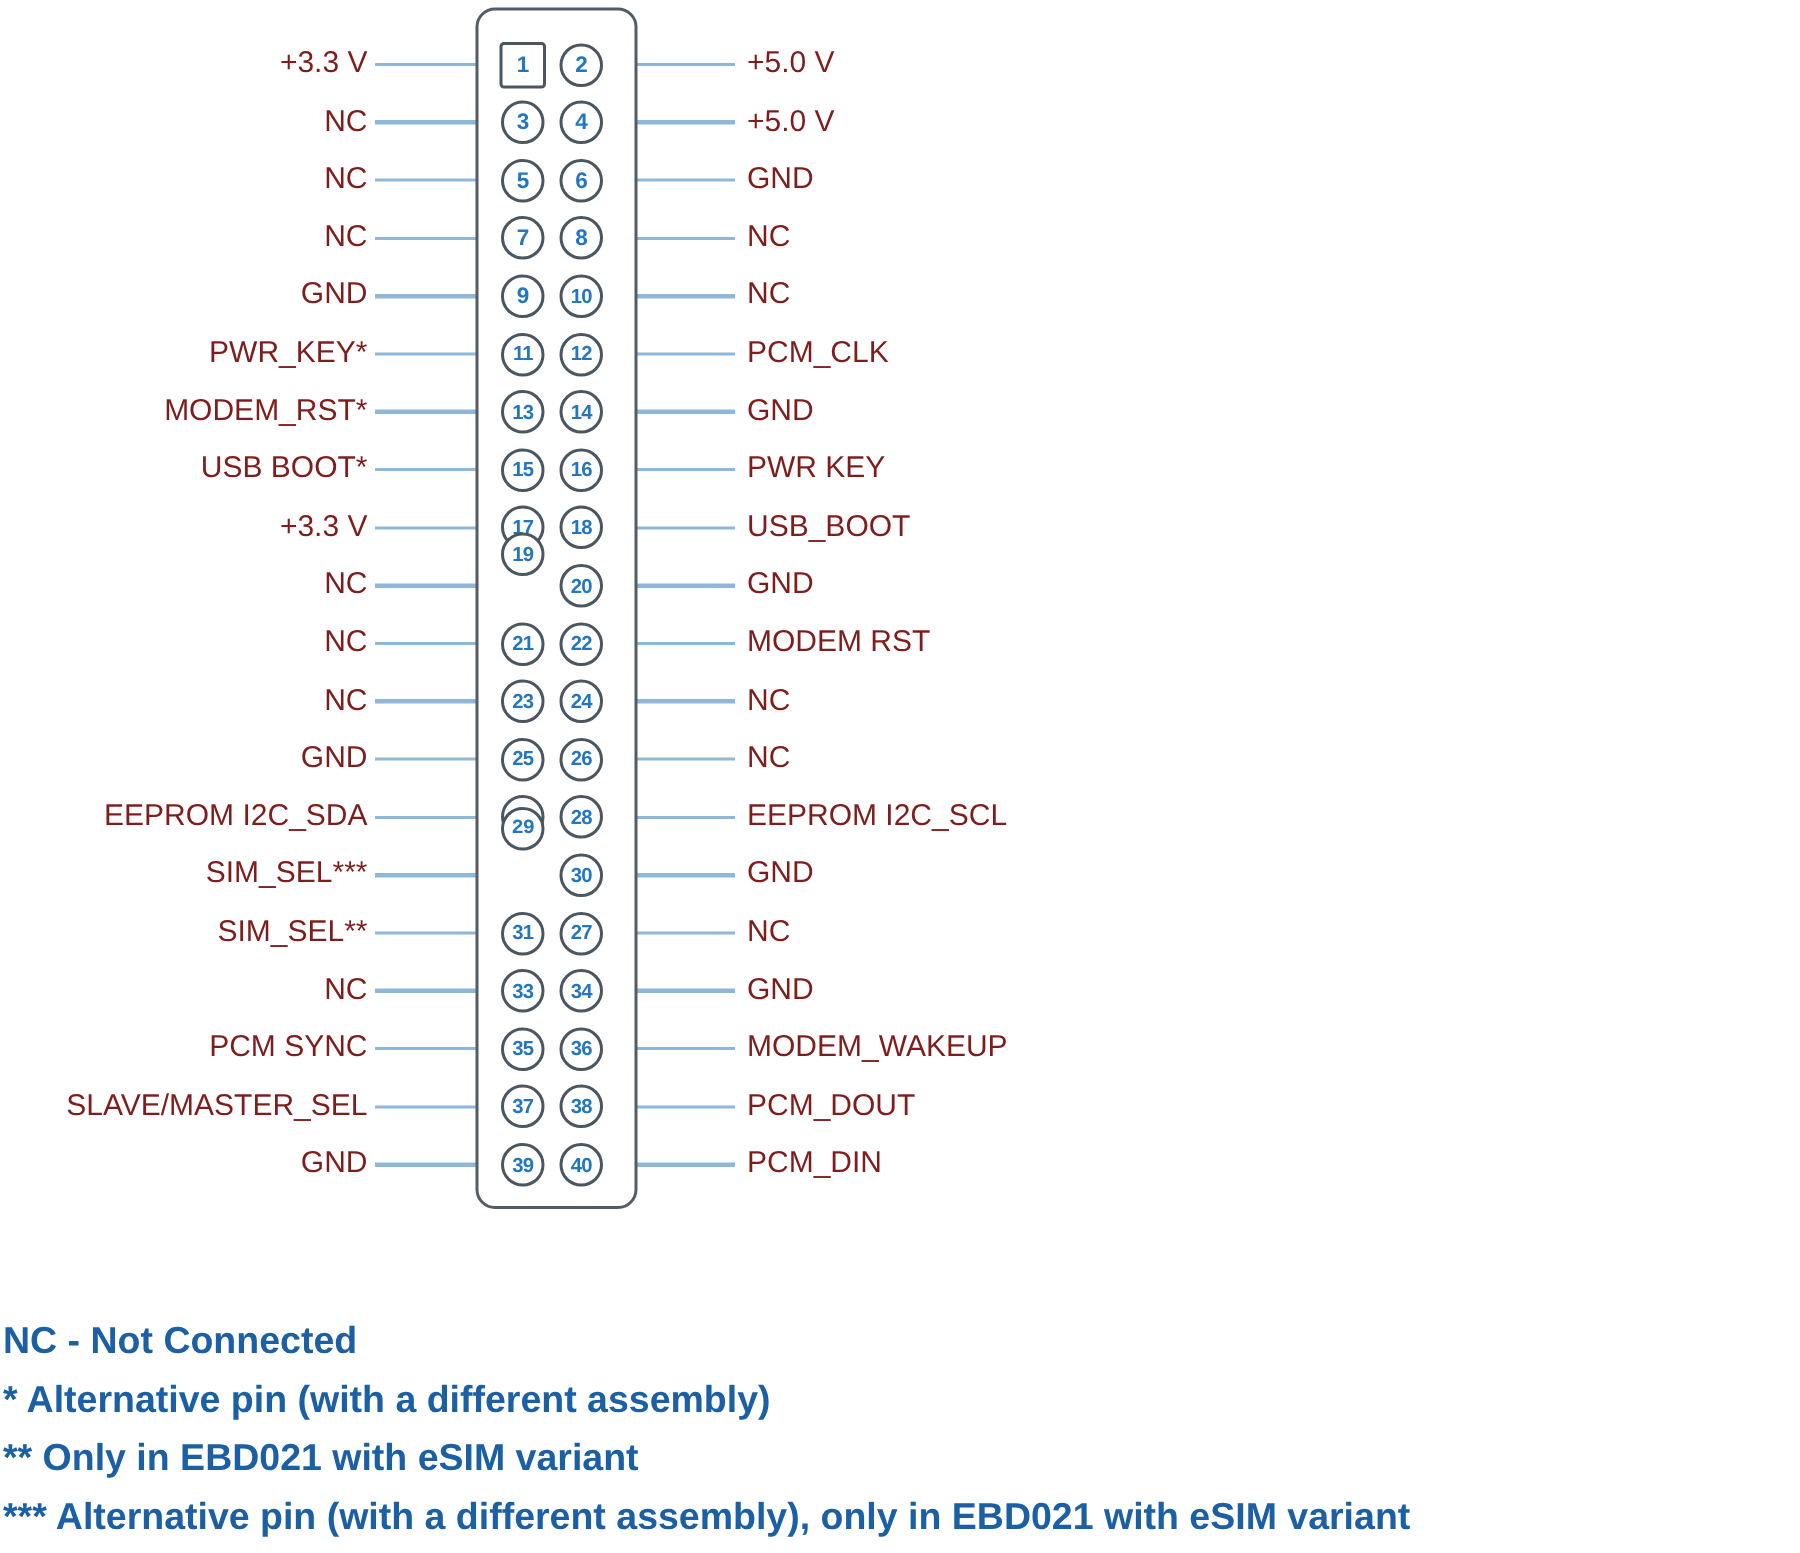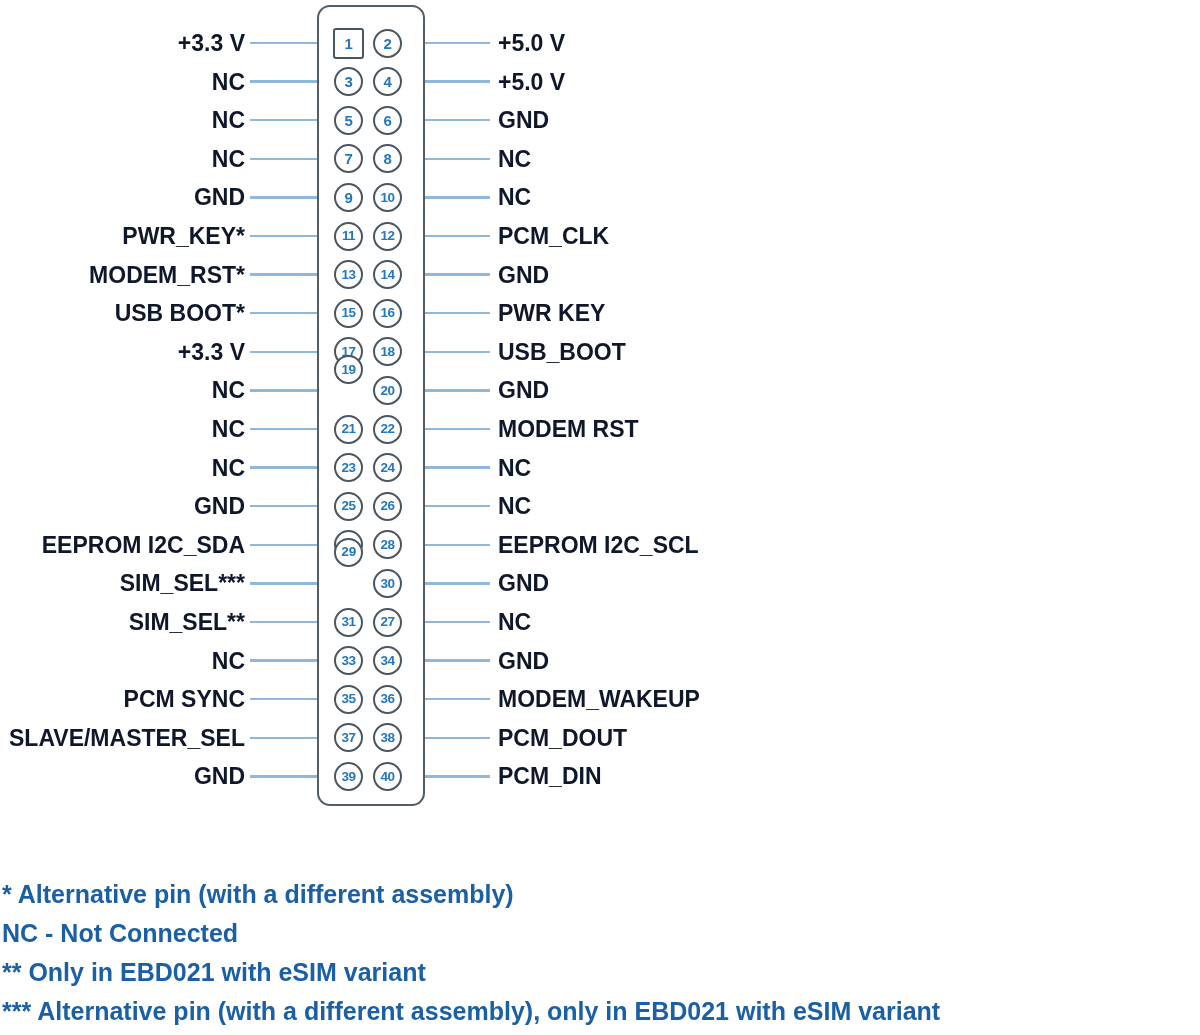--- a/index.html
+++ b/index.html
@@ -76,23 +76,23 @@
     font-weight: bold;
     color: #2277c0;
     line-height: 1;
     letter-spacing: -0.3px;
   }
   .pin-number.wide { font-size: 13.5px; letter-spacing: -0.6px; }
 
   
   .signal-label {
     position: absolute;
-    font-size: 23px;
-    font-weight: bold;
-    color: #0f172a;
+    font-size: 20px;
+    font-weight: normal;
+    color: #7f1d1d;
     white-space: nowrap;
     line-height: 1;
     z-index: 2;
   }
   .signal-label.left {
     right: 955px;   
     text-align: right;
   }
   .signal-label.right {
     left: 498px;
@@ -319,19 +319,19 @@
         <span class="pin-number wide">39</span>
       </div>
       <div class="pin-marker even" style="top: 761.9px;">
         <span class="pin-number wide">40</span>
       </div>
       <div class="signal-label left" style="top: 765.4px;">GND</div>
       <div class="signal-label right" style="top: 765.4px;">PCM_DIN</div>
     </div>
 
   <div id="footnotes">
+      <div class="footnote-line">NC - Not Connected</div>
       <div class="footnote-line">* Alternative pin (with a different assembly)</div>
-      <div class="footnote-line">NC - Not Connected</div>
       <div class="footnote-line">** Only in EBD021 with eSIM variant</div>
       <div class="footnote-line">*** Alternative pin (with a different assembly), only in EBD021 with eSIM variant</div>
     </div>
 
 </div>
 
 </body></html>

